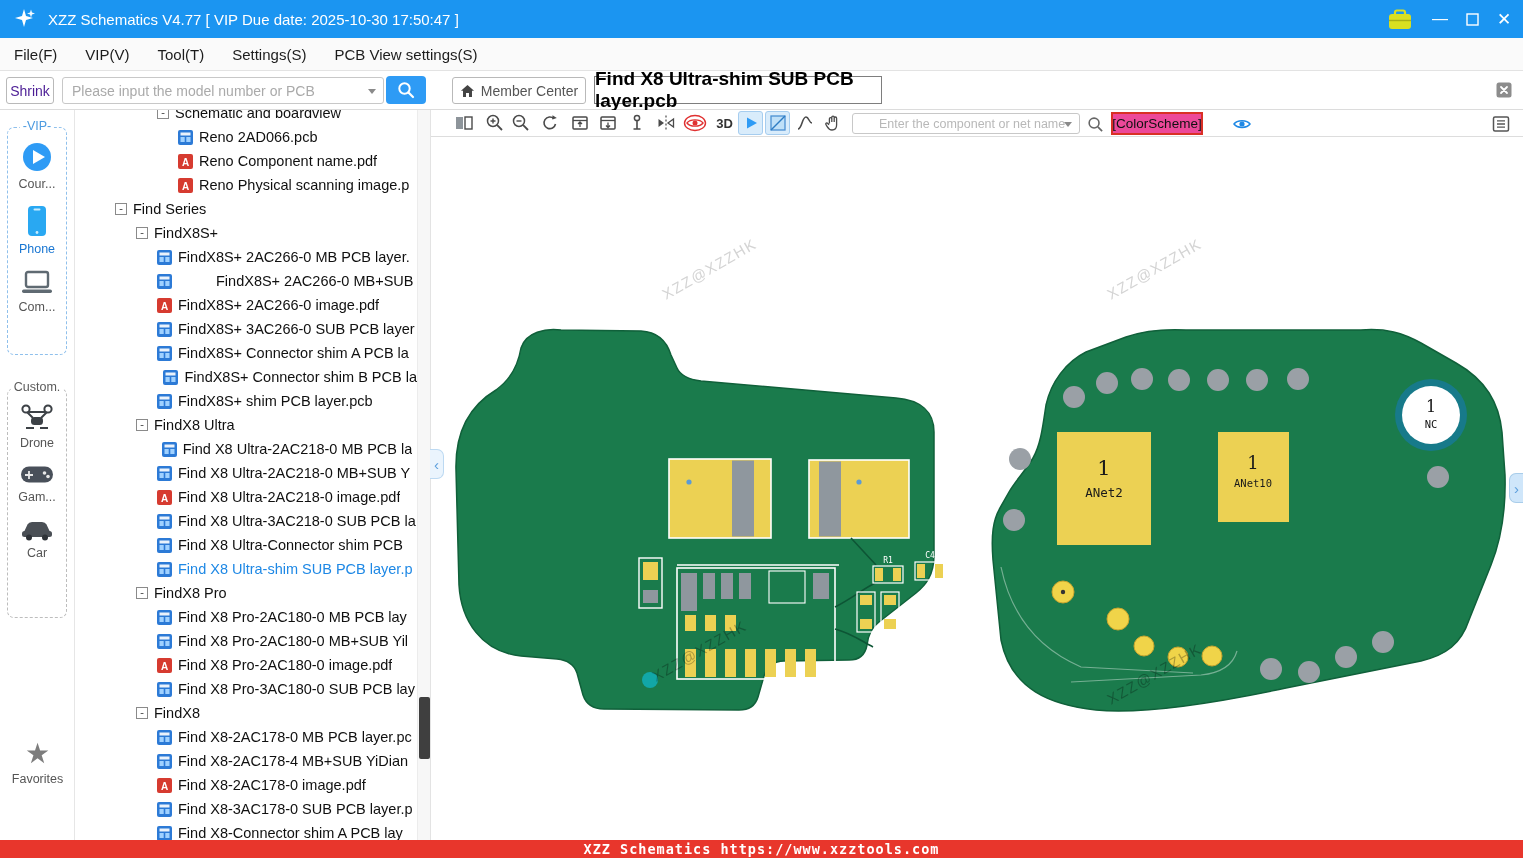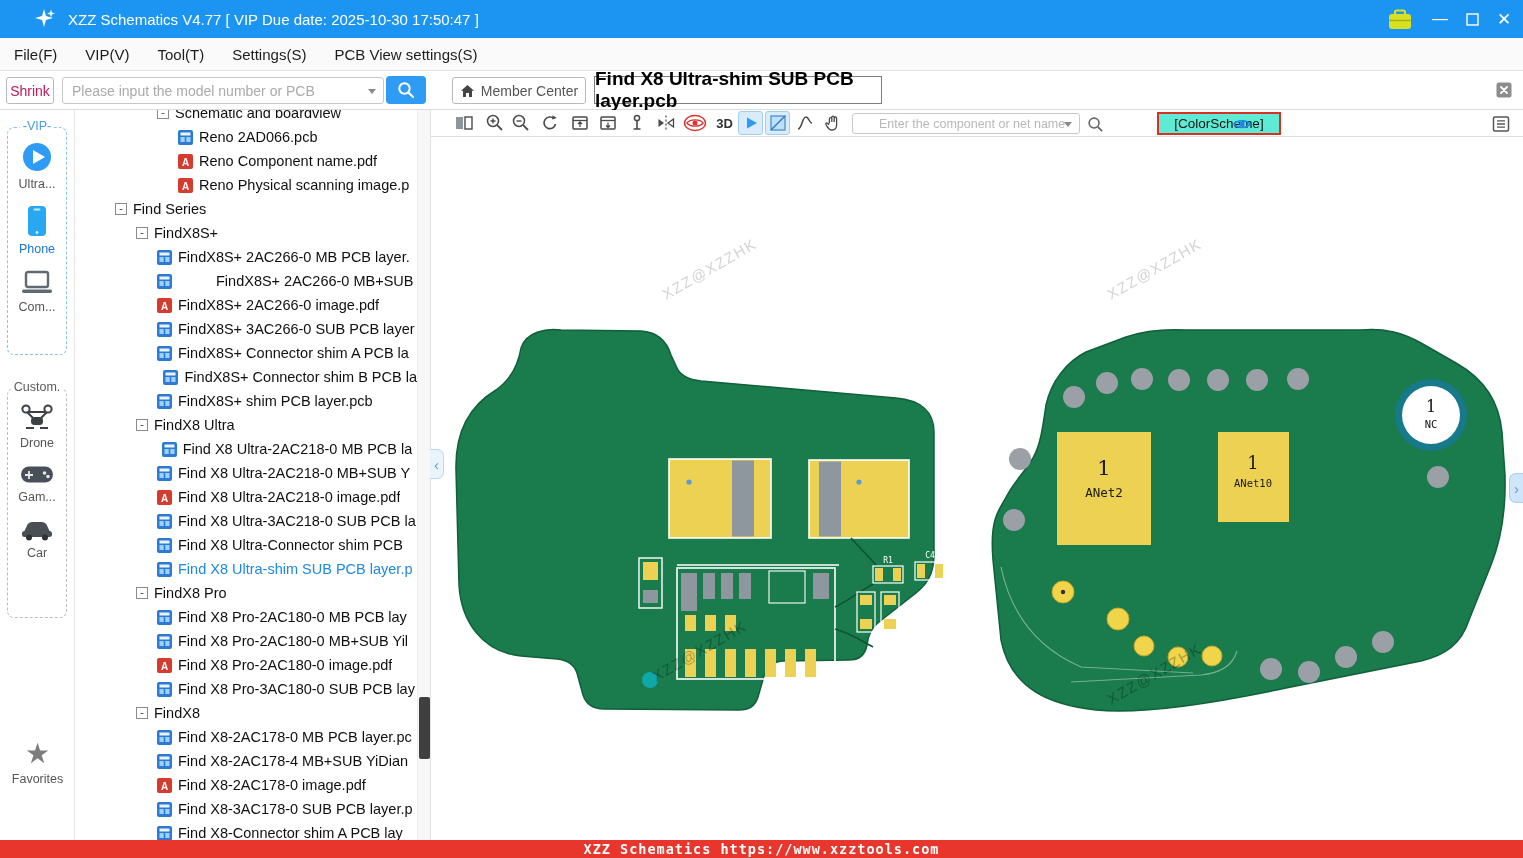--- a/index.html
+++ b/index.html
@@ -1,31 +1,31 @@
 <!DOCTYPE html>
 <html><head>
 <meta charset="utf-8">
 <style>
   * { margin:0; padding:0; box-sizing:border-box; }
   html,body { width:1523px; height:858px; overflow:hidden; font-family:"Liberation Sans",sans-serif; }
   #app { position:relative; width:1523px; height:858px; background:#fff; overflow:hidden; }
 
   
-  .titlebar { position:absolute; left:0; top:0; width:1523px; height:38px; background:#1b95f1; display:flex; align-items:center;padding-left:20px; }
+  .titlebar { position:absolute; left:0; top:0; width:1523px; height:38px; background:#1b95f1; display:flex; align-items:center; }
   .titlebar .logo { margin-left:12px; width:26px; height:26px; display:flex; align-items:center; justify-content:center; }
   .titlebar .title { color:#fff; font-size:15px; margin-left:10px; }
   .tb-win { position:absolute; top:0; height:38px; width:32px; display:flex; align-items:center; justify-content:center; color:#fff; cursor:pointer; }
 
   
   .menubar { position:absolute; left:0; top:38px; width:1523px; height:33px; background:#fafafa; border-bottom:1px solid #e3e3e3; display:flex; align-items:center; }
   .menu-item { padding:0 14px; font-size:15px; color:#1c1c1c; line-height:33px; cursor:pointer; }
 
   
   .toolbar1 { position:absolute; left:0; top:71px; width:1523px; height:39px; background:#fff; border-bottom:1px solid #dcdcdc; }
-  .btn { position:absolute; background:#fff; border:1px solid #b9b9b9; border-radius:3px; font-size:14px; color:#be185d; display:flex; align-items:center; justify-content:center; cursor:pointer; }
+  .btn { position:absolute; background:#fff; border:1px solid #b9b9b9; border-radius:3px; font-size:14px; color:#4c1d95; display:flex; align-items:center; justify-content:center; cursor:pointer; }
   .combo { position:absolute; border:1px solid #c8c8c8; border-radius:3px; background:#fff; }
   .combo input { width:100%; height:100%; border:none; outline:none; font-size:14px; padding:0 24px 0 9px; color:#333; font-family:"Liberation Sans",sans-serif; background:transparent; }
   .combo input::placeholder { color:#aaa; }
   .caret { position:absolute; right:7px; top:50%; margin-top:-2px; width:0; height:0; border-left:4px solid transparent; border-right:4px solid transparent; border-top:5px solid #8a8a8a; }
   .search-btn { position:absolute; left:386px; top:5px; width:40px; height:28px; background:#2e9bf5; border-radius:4px; display:flex; align-items:center; justify-content:center; cursor:pointer; }
   .member-btn { left:452px; top:6px; width:134px; height:27px; gap:6px; color:#555; }
   .doc-tab { position:absolute; left:594px; top:5px; width:288px; height:28px; border:1px solid #7e7e7e; background:#fff; display:flex; align-items:center; justify-content:center; font-size:19px; font-weight:bold; color:#000; cursor:pointer; }
   .panel-close { position:absolute; left:1494px; top:9px; width:20px; height:20px; cursor:pointer; }
 
   
@@ -56,21 +56,21 @@
   .pcb-region { position:absolute; left:430px; top:110px; width:1093px; height:730px; background:#fff; border-left:1px solid #e3e3e3; }
   .pcb-toolbar { position:absolute; left:0; top:0; width:1093px; height:27px; background:#fff; border-bottom:1px solid #ddd; }
   .tb-icon { position:absolute; top:1px; width:25px; height:24px; display:flex; align-items:center; justify-content:center; cursor:pointer; border-radius:3px; }
   .tb-icon.active { background:#d9ecfb; border:1px solid #a6cdef; }
   .tb-icon svg { display:block; }
   .label3d { font-size:13px; font-weight:bold; color:#333; }
   .net-combo { left:421px; top:3px; width:228px; height:21px; }
   .net-combo input { font-size:12.5px; padding:0 20px 0 7px;margin-left:19px; }
   .net-combo input::placeholder { color:#b8b8b8; }
   .mag-btn { position:absolute; left:653px; top:3px; width:22px; height:22px; display:flex; align-items:center; justify-content:center; cursor:pointer; }
-  .colorscheme { position:absolute; left:680px; top:2px; width:124px; height:23px; border:2px solid #d93025; background:#5eead4; display:flex; align-items:center; justify-content:center; font-size:13.5px; color:#111; cursor:pointer;margin-left:46px; }
+  .colorscheme { position:absolute; left:680px; top:2px; width:92px; height:23px; border:2px solid #d93025; background:#ec4899; display:flex; align-items:center; justify-content:center; font-size:13.5px; color:#111; cursor:pointer; }
   .eye-btn { position:absolute; left:800px; top:3px; width:22px; height:22px; display:flex; align-items:center; justify-content:center; cursor:pointer; }
   .layers-btn { position:absolute; left:1058px; top:2px; width:24px; height:24px; display:flex; align-items:center; justify-content:center; cursor:pointer; }
 
   .canvas-wrap { position:absolute; left:0; top:27px; width:1093px; height:703px; background:#fff; overflow:hidden; }
   .wm { font-size:15px; letter-spacing:1.5px; font-family:"Liberation Sans",sans-serif; }
   .wm.light { fill:#d4d4d4; }
   .wm.dark { fill:rgba(0,0,0,0.28); }
 
   .edge-arrow { position:absolute; width:14px; height:30px; display:flex; align-items:center; justify-content:center; font-size:15px; color:#5c9fdd; cursor:pointer; }
   .edge-arrow.left { left:430px; top:449px; background:#eaf4fd; border:1px solid #bcd9f2; border-left:none; border-radius:0 7px 7px 0; }
@@ -145,21 +145,21 @@
   </div>
 
   <div class="sidebar">
     <div class="side-group" style="top:17px; height:228px;">
       <span class="group-label">-VIP-</span>
       <div class="side-item">
         <svg width="30" height="30" viewBox="0 0 30 30">
             <circle cx="15" cy="15" r="14" fill="#2e9bf5"></circle>
             <polygon points="11,8 23,15 11,22" fill="#fff"></polygon>
           </svg>
-        <span class="lbl">Ultra...</span>
+        <span class="lbl">Cour...</span>
       </div>
       <div class="side-item">
         <svg width="26" height="32" viewBox="0 0 26 32">
             <rect x="4" y="1" width="18" height="30" rx="4" fill="#29a8f2"></rect>
             <rect x="9.5" y="3.5" width="7" height="2" rx="1" fill="#c9ebfd"></rect>
             <circle cx="13" cy="27.5" r="1.4" fill="#c9ebfd"></circle>
           </svg>
         <span class="lbl blue">Phone</span>
       </div>
       <div class="side-item">

